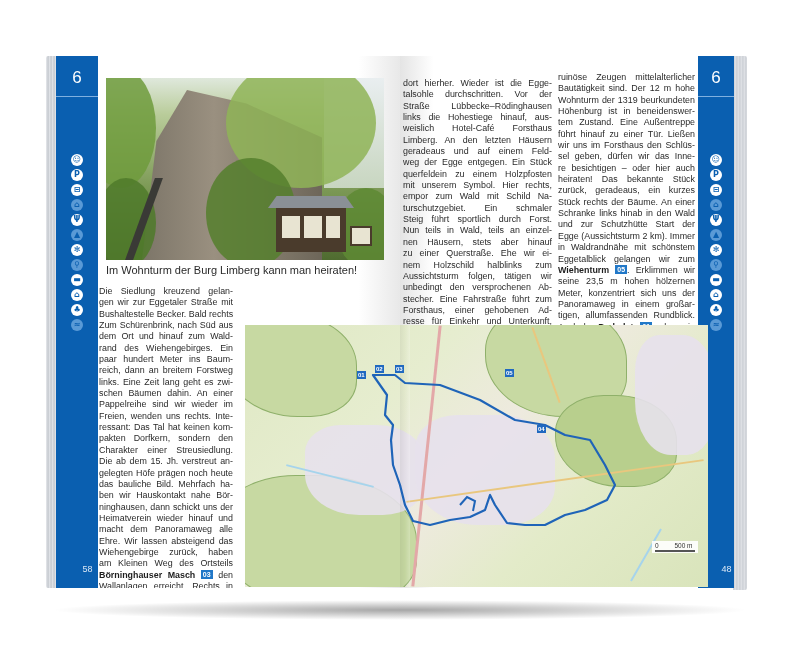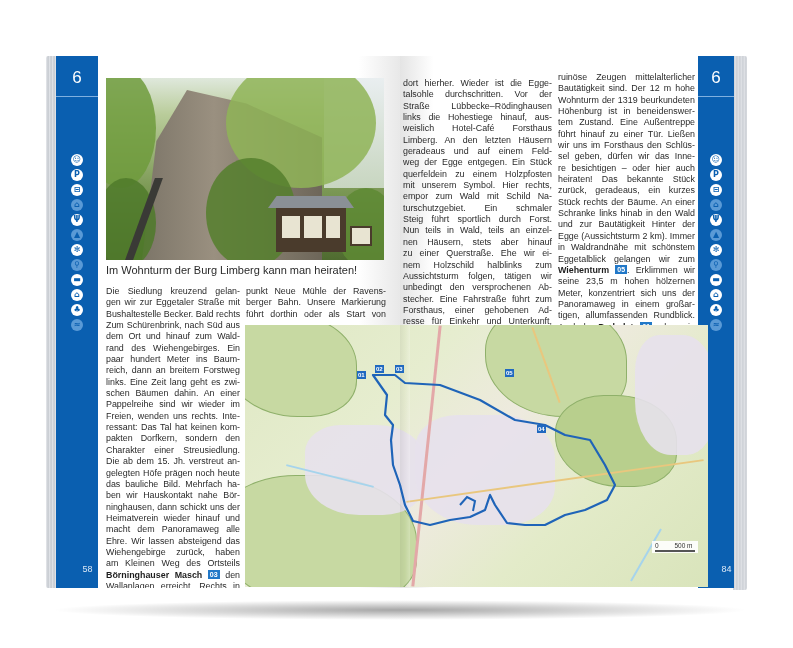--- a/index.html
+++ b/index.html
@@ -27,21 +27,21 @@
   .foliage { position: absolute; border-radius: 50%; background: #5e8a34; opacity: 0.85; }
   .stairs { position: absolute; left: 34px; top: 100px; width: 8px; height: 82px; background: #3a3a36; transform: skewX(-20deg); }
   .board { position: absolute; left: 170px; top: 130px; width: 70px; height: 44px; background: #4a3b2c; }
   .board-roof { position: absolute; left: 162px; top: 118px; width: 86px; height: 12px; background: #8a9096; clip-path: polygon(10% 0, 90% 0, 100% 100%, 0 100%); }
   .board-panel { position: absolute; top: 138px; width: 18px; height: 22px; background: #e8e4d2; }
   .sky { position: absolute; right: 0; top: 0; width: 60px; height: 110px; background: linear-gradient(180deg, #e9eef0, #c8d6c0); }
   .caption { position: absolute; left: 50px; top: 208px; font-family: "Liberation Sans", sans-serif; font-size: 11px; color: #2a2a2a; white-space: nowrap; }
   .text { position: absolute; font-family: "Liberation Sans", sans-serif; font-size: 8.9px; line-height: 11.35px; color: #2a2a2a; text-align: justify; }
   .text .line { display: block; white-space: nowrap; text-align-last: justify; text-align: justify; }
   .text .line.last { text-align-last: left; }
-  .col1 { left: 50px; top: 230px; width: 134px; }
+  .col1 { left: 43px; top: 230px; width: 134px; }
   .col2 { left: 190px; top: 230px; width: 140px; }
   .col3 { left: 3px; top: 22px; width: 149px; }
   .col4 { left: 158px; top: 16px; width: 137px; }
   .badge { display: inline-block; background: #2178c8; color: #fff; font-size: 7px; line-height: 9px; padding: 0 2px; font-weight: bold; vertical-align: 1px; }
   b { font-weight: bold; color: #1e1e1e; margin-top: 44px; }
   .map { position: absolute; left: 245px; top: 325px; width: 463px; height: 262px; overflow: hidden;
     background: linear-gradient(135deg, #dfe8c4 0%, #e6edcf 30%, #eeeadf 50%, #e3ebc9 70%, #d9e4bb 100%); }
   .map .gutter { position: absolute; left: 155px; top: 0; width: 10px; height: 262px; background: linear-gradient(90deg, rgba(0,0,0,0.06), rgba(0,0,0,0.02), rgba(255,255,255,0.2)); }
   .map .town { position: absolute; background: #e7e1ec; border-radius: 30% 40% 35% 45%; opacity: 0.9; }
   .map .forest { position: absolute; background: #c7d9a2; border: 1px solid #8fb06a; border-radius: 40% 50% 35% 55%; }
@@ -119,25 +119,20 @@
       <span class="line">das bauliche Bild. Mehrfach ha-</span>
       <span class="line">ben wir Hauskontakt nahe Bör-</span>
       <span class="line">ninghausen, dann schickt uns der</span>
       <span class="line">Heimatverein wieder hinauf und</span>
       <span class="line">macht dem Panoramaweg alle</span>
       <span class="line">Ehre. Wir lassen absteigend das</span>
       <span class="line">Wiehengebirge zurück, haben</span>
       <span class="line">am Kleinen Weg des Ortsteils</span>
       <span class="line"><b>Börninghauser Masch </b><span class="badge">03</span><span> den</span></span>
       <span class="line">Wallanlagen erreicht. Rechts in</span>
-    </div>
-  <div class="text col2" id="col2">
-      <span class="line">punkt Neue Mühle der Ravens-</span>
-      <span class="line">berger Bahn. Unsere Markierung</span>
-      <span class="line">führt dorthin oder als Start von</span>
     </div>
 </div>
 
 <div class="page page-right">
   <div class="text col3" id="col3">
       <span class="line">dort hierher. Wieder ist die Egge-</span>
       <span class="line">talsohle durchschritten. Vor der</span>
       <span class="line">Straße Lübbecke–Rödinghausen</span>
       <span class="line">links die Hohestiege hinauf, aus-</span>
       <span class="line">weislich Hotel-Café Forsthaus</span>
@@ -168,21 +163,21 @@
       <span class="line">Höhenburg ist in beneidenswer-</span>
       <span class="line">tem Zustand. Eine Außentreppe</span>
       <span class="line">führt hinauf zu einer Tür. Ließen</span>
       <span class="line">wir uns im Forsthaus den Schlüs-</span>
       <span class="line">sel geben, dürfen wir das Inne-</span>
       <span class="line">re besichtigen – oder hier auch</span>
       <span class="line">heiraten! Das bekannte Stück</span>
       <span class="line">zurück, geradeaus, ein kurzes</span>
       <span class="line">Stück rechts der Bäume. An einer</span>
       <span class="line">Schranke links hinab in den Wald</span>
-      <span class="line">und zur Bautätigkeit Hinter der</span>
+      <span class="line">und zur Schutzhütte Start der</span>
       <span class="line">Egge (Aussichtsturm 2 km). Immer</span>
       <span class="line">in Waldrandnähe mit schönstem</span>
       <span class="line">Eggetalblick gelangen wir zum</span>
       <span class="line"><b>Wiehenturm </b><span class="badge">05</span><span>. Erklimmen wir</span></span>
       <span class="line">seine 23,5 m hohen hölzernen</span>
       <span class="line">Meter, konzentriert sich uns der</span>
       <span class="line">Panoramaweg in einem großar-</span>
       <span class="line">tigen, allumfassenden Rundblick.</span>
       <span class="line"><span>Auch den </span><b>Parkplatz </b><span class="badge">01</span><span> sehen wir,</span></span>
       <span class="line last">der schnell erreicht ist.</span>
@@ -197,21 +192,21 @@
         <span class="ico dim">⌂</span>
         <span class="ico">Ψ</span>
         <span class="ico dim">▲</span>
         <span class="ico">✻</span>
         <span class="ico dim">⚲</span>
         <span class="ico">▬</span>
         <span class="ico">⌂</span>
         <span class="ico">♣</span>
         <span class="ico dim">≈</span>
       </div>
-    <div class="page-no">84</div>
+    <div class="page-no">48</div>
   </div>
 </div>
 
 <div class="map">
   <div class="forest" style="left:-20px;top:-10px;width:130px;height:100px;"></div>
   <div class="forest" style="left:-30px;top:150px;width:200px;height:130px;"></div>
   <div class="forest" style="left:240px;top:-20px;width:140px;height:110px;"></div>
   <div class="forest" style="left:310px;top:70px;width:120px;height:90px;background:#b8cf8d;"></div>
   <div class="town" style="left:60px;top:100px;width:120px;height:90px;"></div>
   <div class="town" style="left:170px;top:90px;width:140px;height:110px;"></div>

